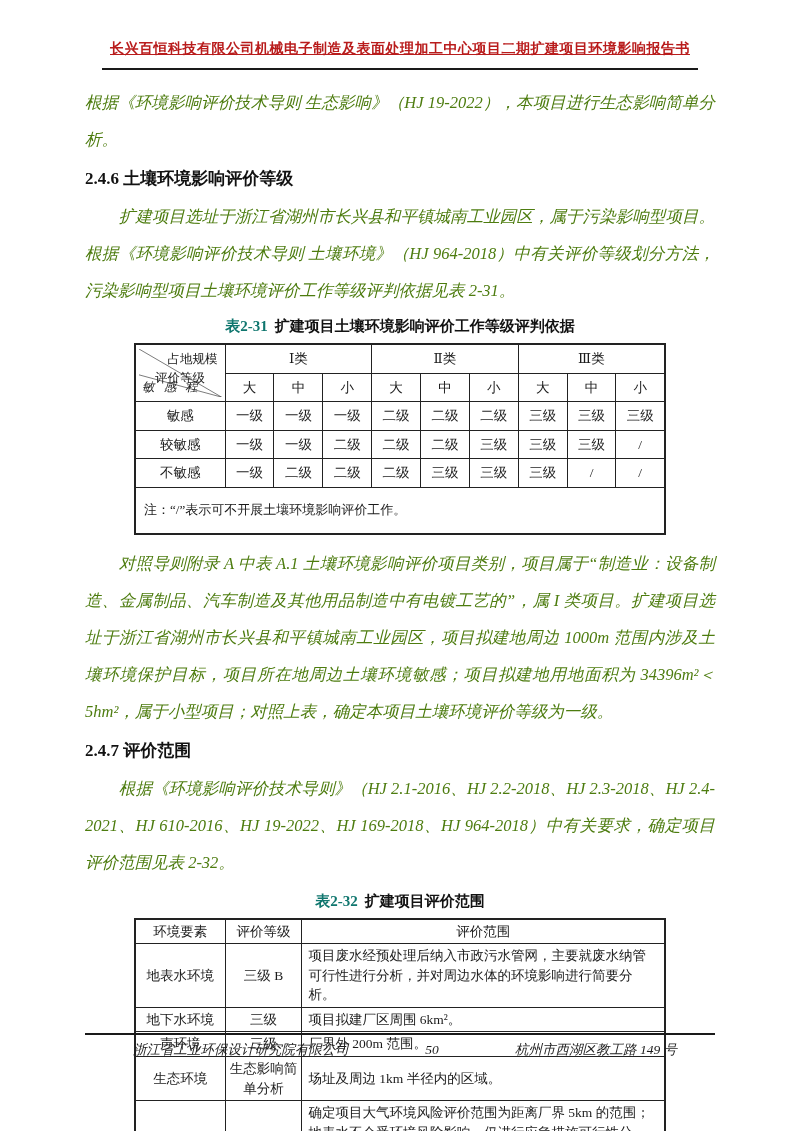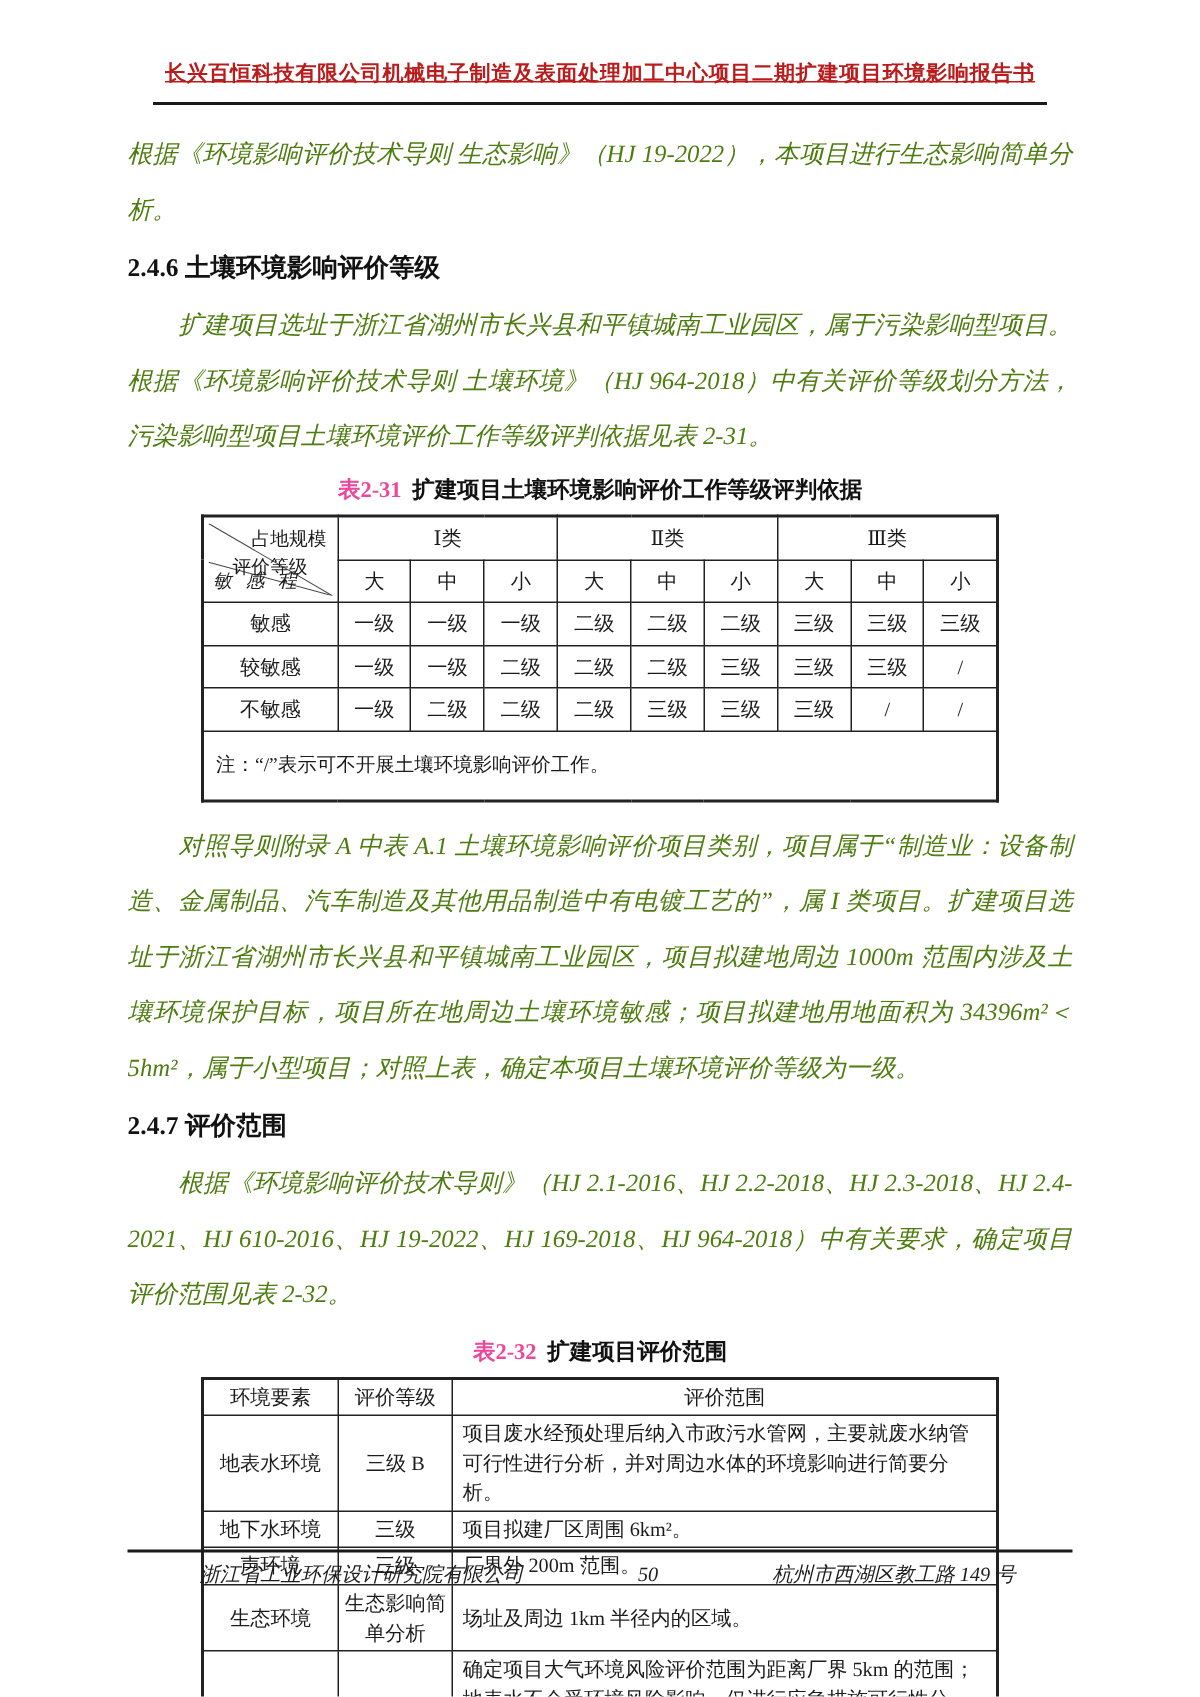--- a/index.html
+++ b/index.html
@@ -33,21 +33,21 @@
     font-size: 17px; font-weight: bold; line-height: 32px; margin: 5px 0 3px 0;
     color: #121212;
     font-family: Liberation Serif, serif;
   }
 
   
   .tbl-caption {
     text-align: center; font-size: 15px; font-weight: bold; margin: 8px 0 7px 0;
     color: #121212;
   }
-  .tbl-caption .cap-label { color: #ec4899; margin-right: 7px; }
+  .tbl-caption .cap-label { color: #0f766e; margin-right: 7px; }
 
   
   table.rpt {
     width: 532px; margin: 0 auto; border-collapse: collapse; table-layout: fixed;
     font-size: 13.5px; color: #1b1b1b; border: 2px solid #222;
   }
   table.rpt td, table.rpt th {
     border: 1px solid #222; text-align: center; vertical-align: middle;
     padding: 4px 3px; font-weight: normal; line-height: 1.45;
   }

